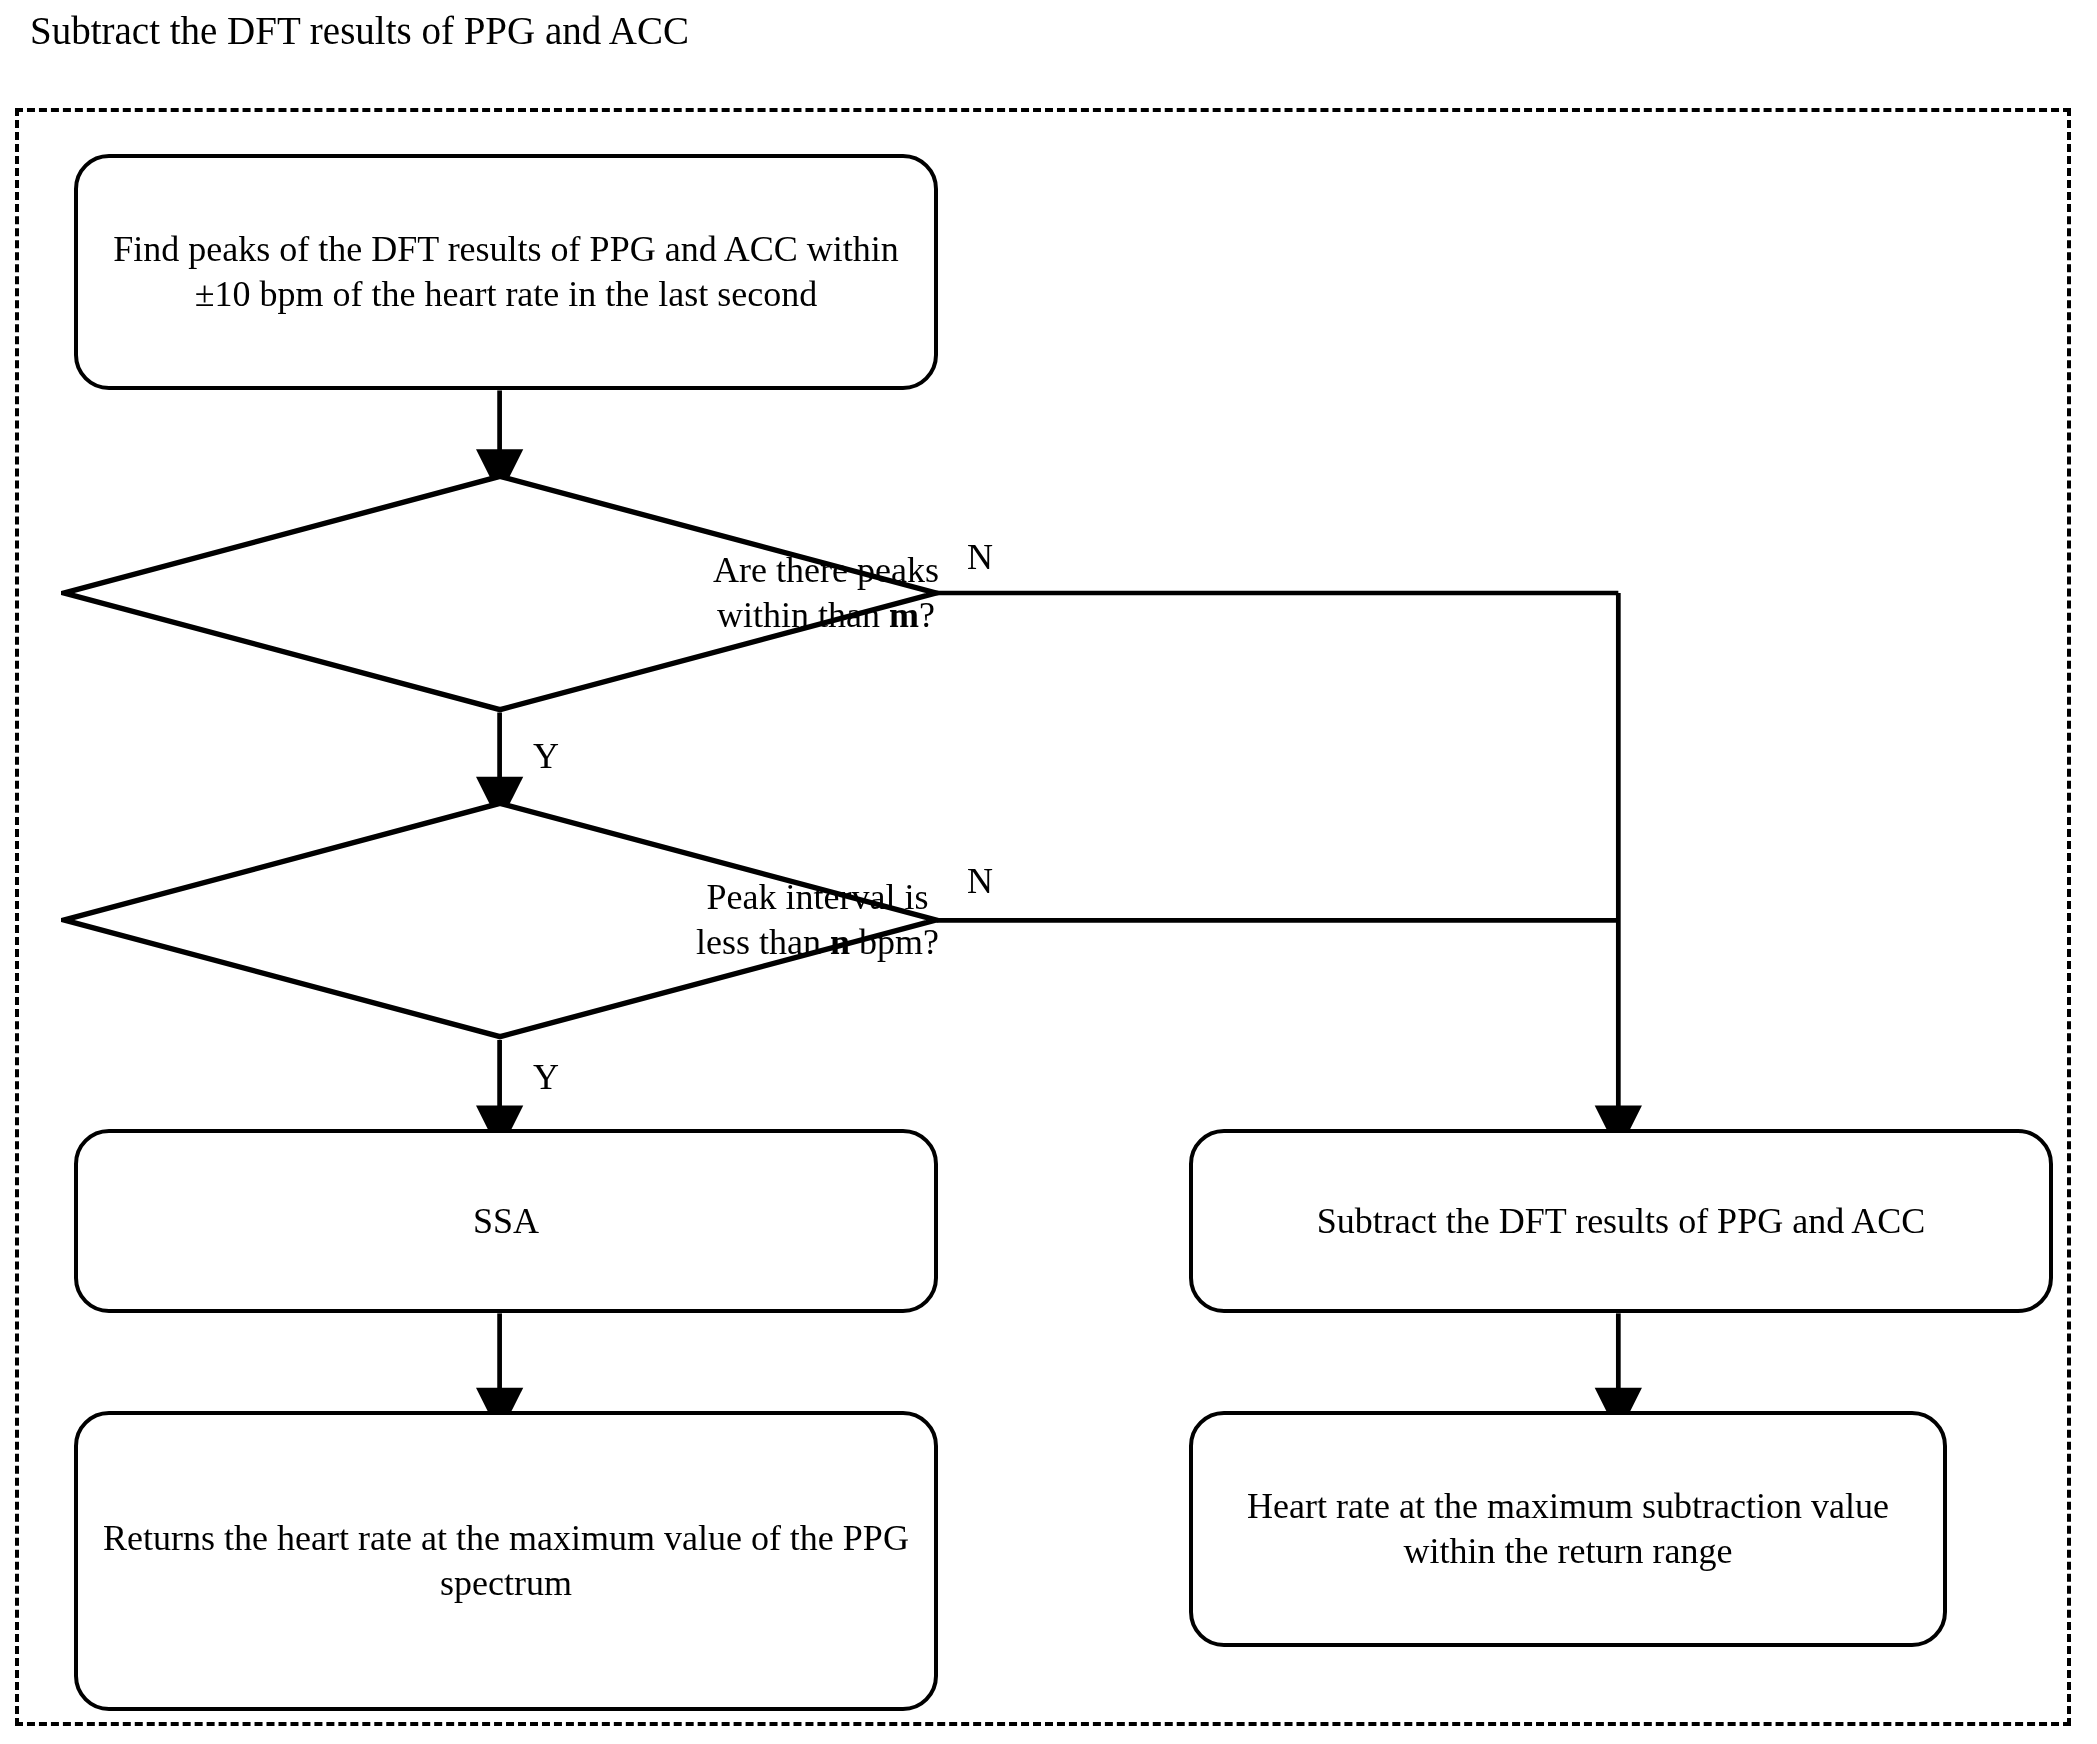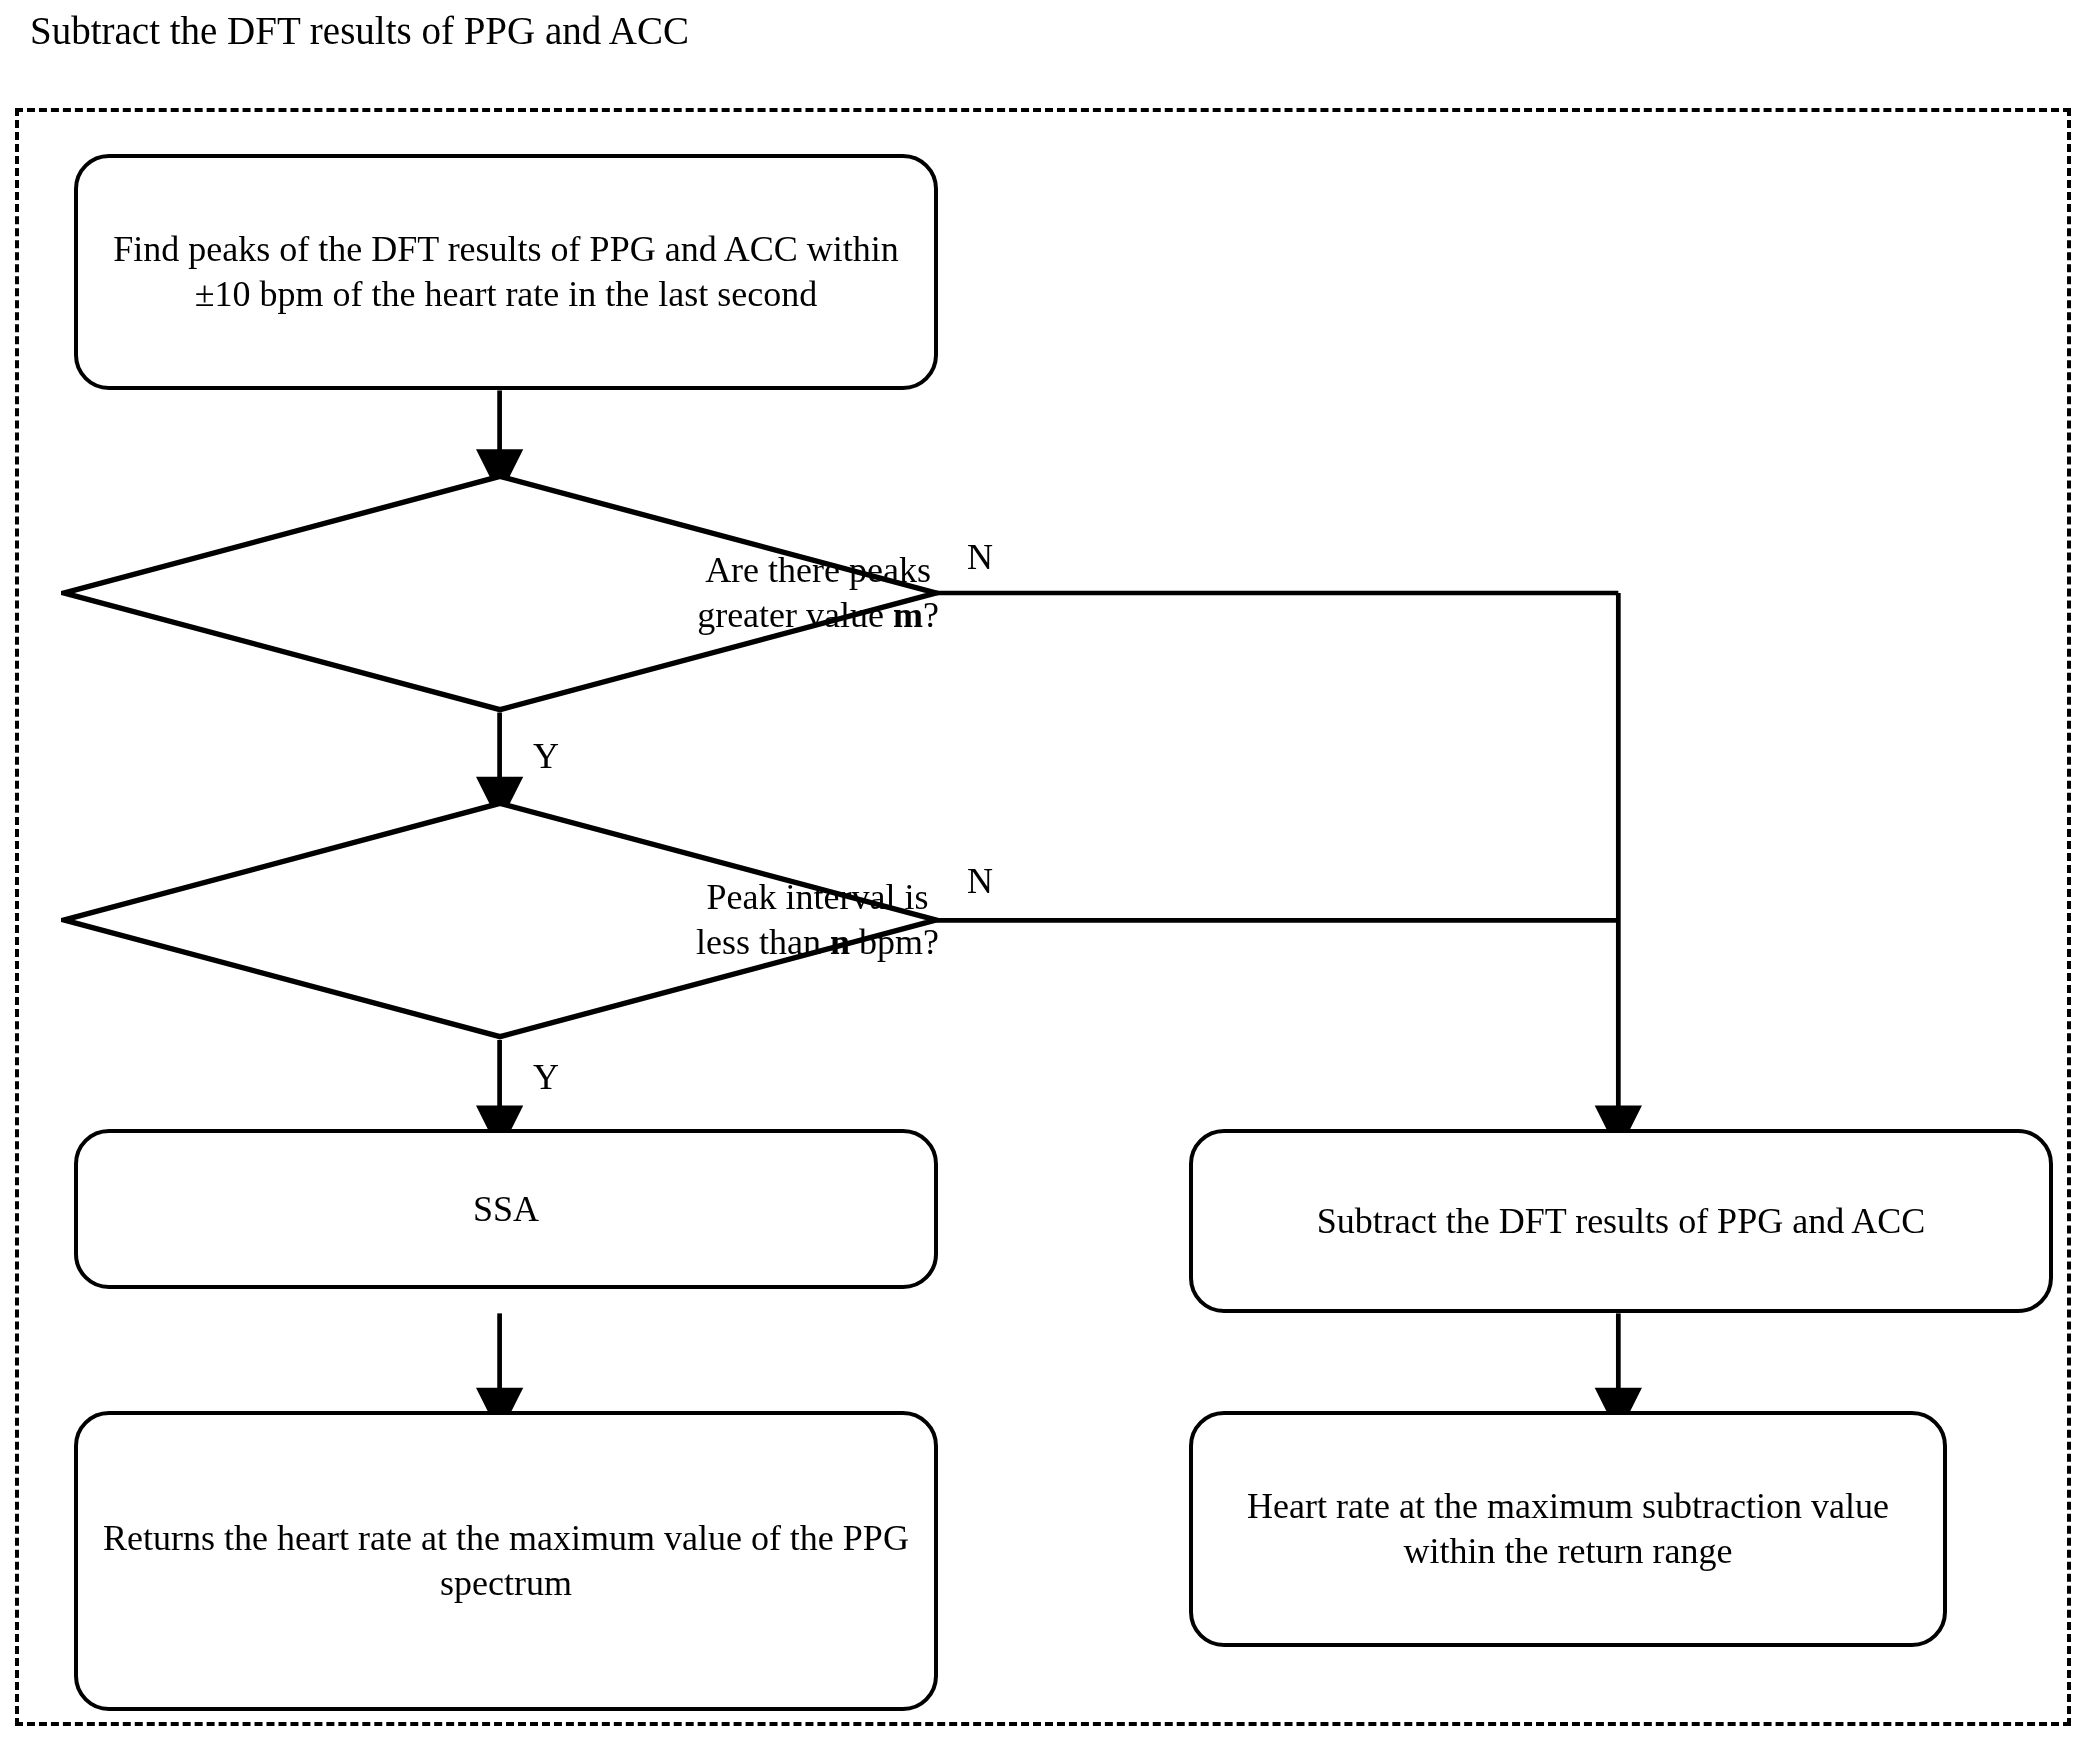--- a/index.html
+++ b/index.html
@@ -129,38 +129,38 @@
 
 <div class="node rounded-box" style="left:74px; top:154px; width:864px; height:236px;">Find peaks of the DFT results of PPG and ACC within ±10 bpm of the heart rate in the last second</div>
 
 <div class="diamond-wrap" style="left:61px; top:473px; width:878px; height:240px;">
   <svg class="diamond-shape" viewBox="0 0 1300 356" preserveAspectRatio="none">
     <polygon points="650,5 1295,178 650,351 5,178" fill="#ffffff" stroke="#000000" stroke-width="8"></polygon>
   </svg>
   <div class="diamond-label">
     <span>
       <span>Are there peaks</span><br>
-      <span>greater value </span><span class="bold-var">m</span><span>?</span>
+      <span>within than </span><span class="bold-var">m</span><span>?</span>
     </span>
   </div>
 </div>
 
 <div class="diamond-wrap" style="left:61px; top:800px; width:878px; height:240px;">
   <svg class="diamond-shape" viewBox="0 0 1300 356" preserveAspectRatio="none">
     <polygon points="650,5 1295,178 650,351 5,178" fill="#ffffff" stroke="#000000" stroke-width="8"></polygon>
   </svg>
   <div class="diamond-label">
     <span>
       <span>Peak interval is</span><br>
       <span>less than </span><span class="bold-var">n</span><span> bpm?</span>
     </span>
   </div>
 </div>
 
-<div class="node rounded-box" style="left:74px; top:1129px; width:864px; height:160px;">SSA</div>
+<div class="node rounded-box" style="left:74px; top:1129px; width:864px; height:184px;">SSA</div>
 
 <div class="node rounded-box" style="left:1189px; top:1129px; width:864px; height:184px;">Subtract the DFT results of PPG and ACC</div>
 
 <div class="node rounded-box" style="left:74px; top:1411px; width:864px; height:300px;">Returns the heart rate at the maximum value of the PPG spectrum</div>
 
 <div class="node rounded-box" style="left:1189px; top:1411px; width:758px; height:236px;">Heart rate at the maximum subtraction value within the return range</div>
 
 <div class="edge-label" style="left:967px; top:537px;">N</div>
 <div class="edge-label" style="left:533px; top:736px;">Y</div>
 <div class="edge-label" style="left:967px; top:861px;">N</div>

